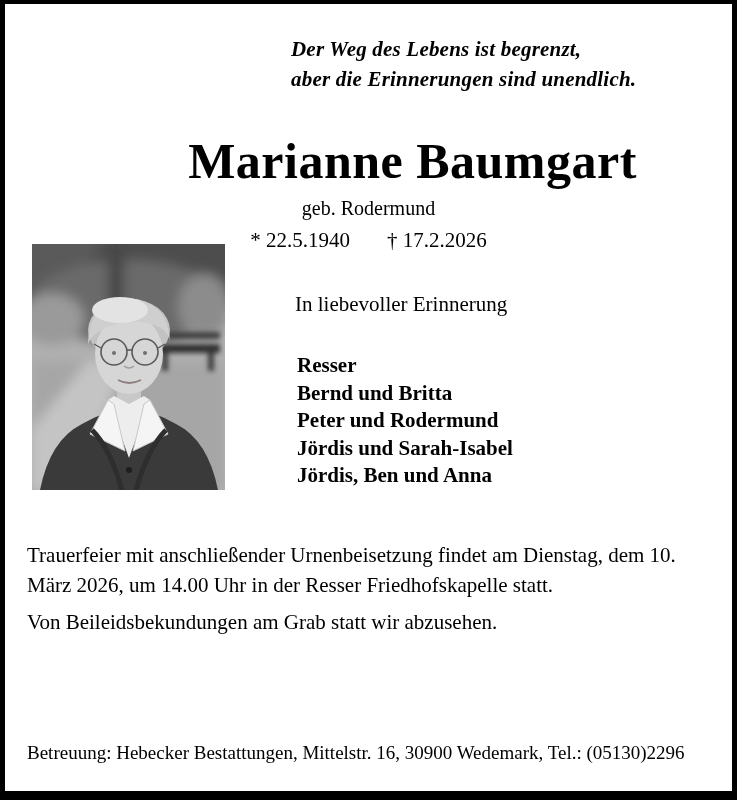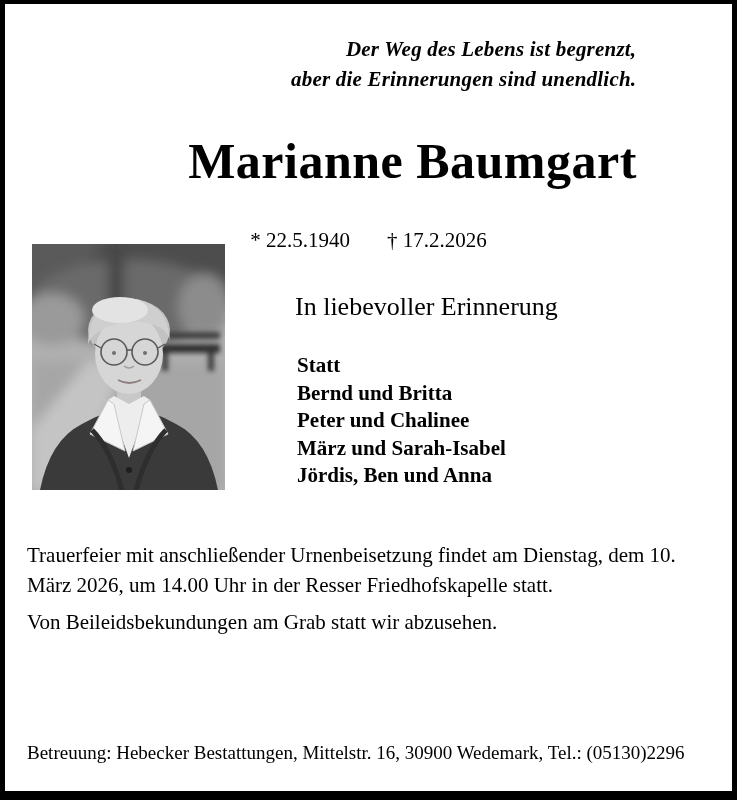--- a/index.html
+++ b/index.html
@@ -22,21 +22,20 @@
   }
   .epigraph {
     position: absolute;
     left: 286px;
     top: 30px;
     font-size: 21px;
     line-height: 30px;
     font-weight: bold;
     font-style: italic;
     letter-spacing: 0.2px;
-    text-align: right;
   }
   .name {
     position: absolute;
     left: 0;
     top: 128px;
     width: 100%;
     text-align: center;
     font-size: 50px;
     font-weight: bold;
     letter-spacing: 0.5px;
@@ -66,21 +65,21 @@
     top: 240px;
     width: 193px;
     height: 246px;
     background: #b8b8b8;
   }
   .photo svg { display: block; width: 100%; height: 100%; }
   .remembrance {
     position: absolute;
     left: 290px;
     top: 288px;
-    font-size: 26px;
+    font-size: 21px;
   }
   .mourners {
     position: absolute;
     left: 292px;
     top: 348px;
     font-size: 21px;
     font-weight: bold;
     line-height: 27.5px;
   }
   .para {
@@ -106,20 +105,21 @@
 
 <div class="notice">
 
   <div class="epigraph">
     <div>Der Weg des Lebens ist begrenzt,</div>
     <div>aber die Erinnerungen sind unendlich.</div>
   </div>
 
   <div class="name">Marianne Baumgart</div>
 
+  <div class="maiden">geb. Rodermund</div>
 
   <div class="dates">
     <span class="birth">* 22.5.1940</span><span class="death">† 17.2.2026</span>
   </div>
 
   <div class="photo">
     <svg viewBox="0 0 193 246" xmlns="http://www.w3.org/2000/svg">
       <defs>
         <filter id="soft" x="-30%" y="-30%" width="160%" height="160%">
             <feGaussianBlur stdDeviation="6"></feGaussianBlur>
@@ -167,24 +167,24 @@
         <path d="M60,186 Q78,204 90,246" fill="none" stroke="#2e2e2e" stroke-width="5"></path>
         <path d="M134,186 Q116,204 104,246" fill="none" stroke="#2e2e2e" stroke-width="5"></path>
         <circle cx="97" cy="226" r="3" fill="#1e1e1e"></circle>
       </g>
     </svg>
   </div>
 
   <div class="remembrance">In liebevoller Erinnerung</div>
 
   <div class="mourners">
-    <div>Statt</div>
+    <div>Resser</div>
     <div>Bernd und Britta</div>
-    <div>Peter und Chalinee</div>
-    <div>März und Sarah-Isabel</div>
+    <div>Peter und Rodermund</div>
+    <div>Jördis und Sarah-Isabel</div>
     <div>Jördis, Ben und Anna</div>
   </div>
 
   <div class="para para-service">Trauerfeier mit anschließender Urnenbeisetzung findet am Dienstag, dem 10. März 2026, um 14.00 Uhr in der Resser Friedhofskapelle statt.</div>
 
   <div class="para para-condolence">Von Beileidsbekundungen am Grab statt wir abzusehen.</div>
 
 
   <div class="footer-line">Betreuung: Hebecker Bestattungen, Mittelstr. 16, 30900 Wedemark, Tel.: (05130)2296</div>
 

